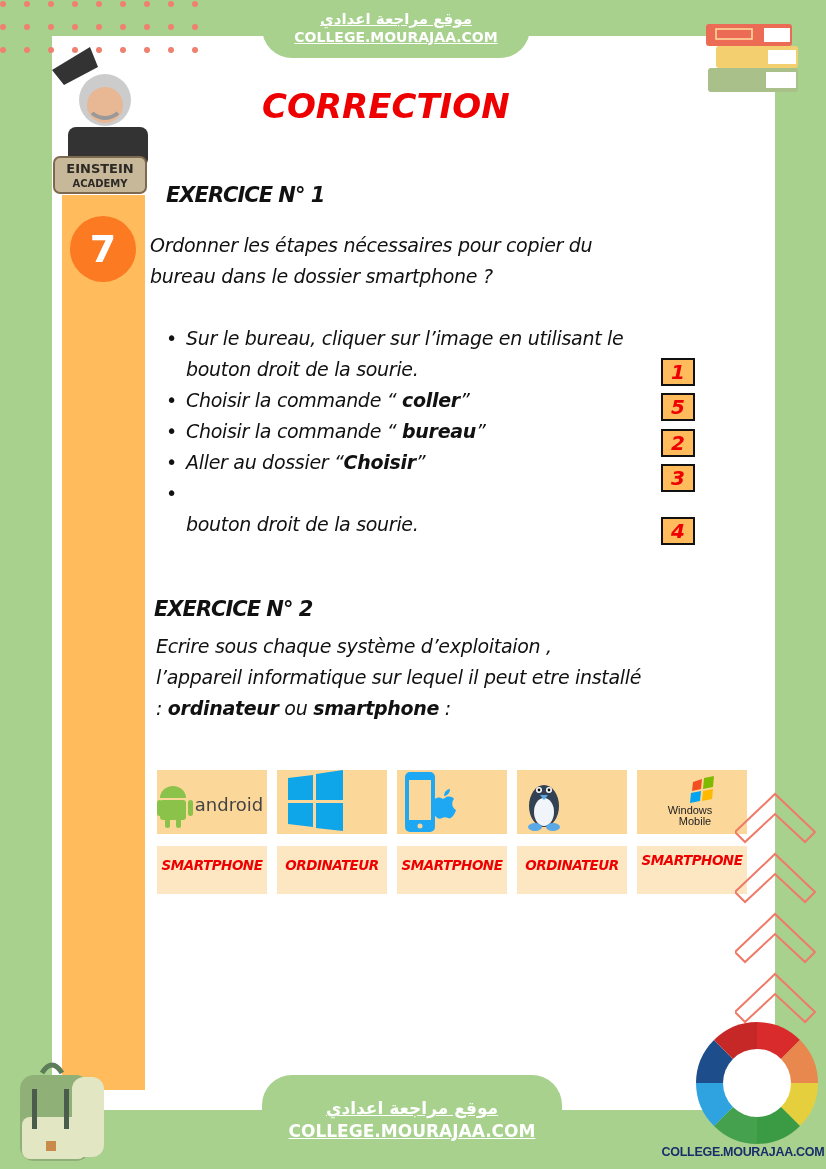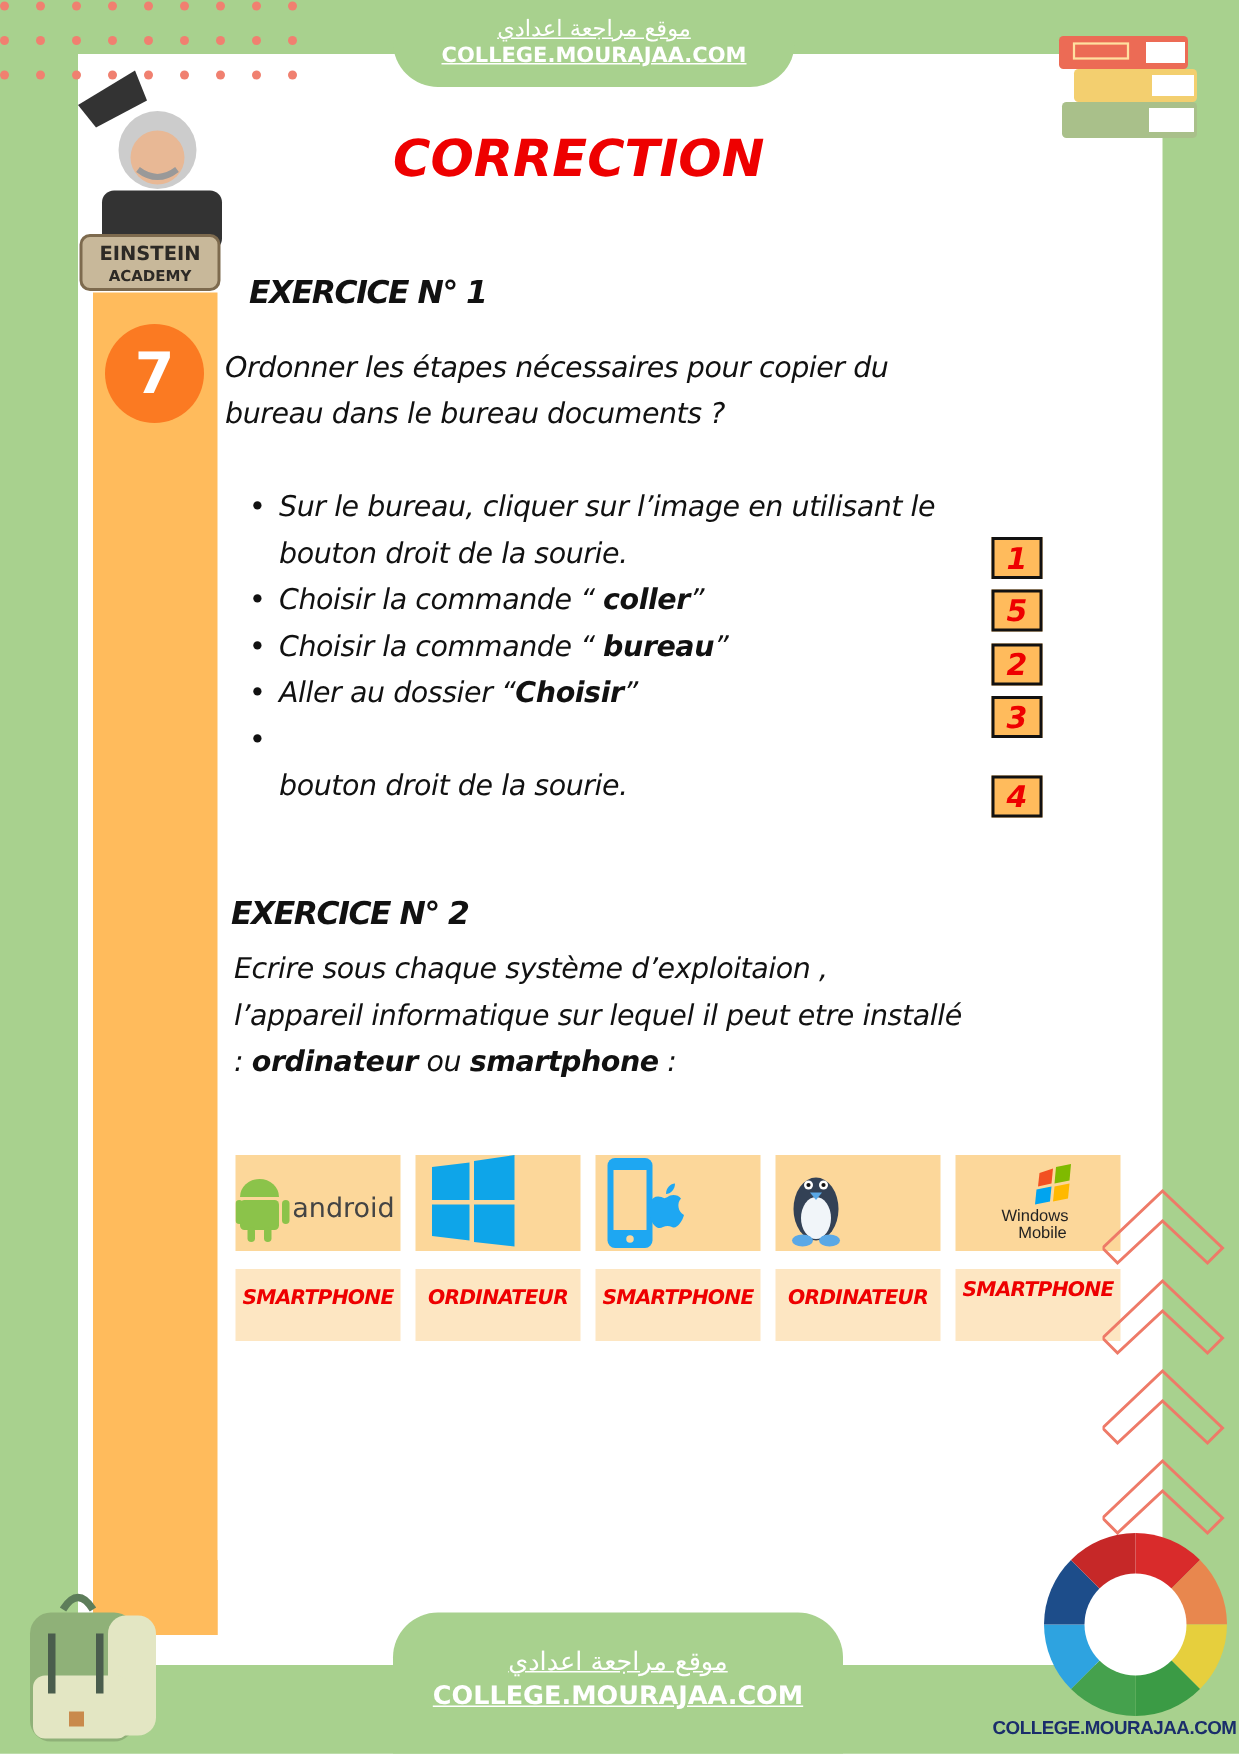--- a/index.html
+++ b/index.html
@@ -1,21 +1,21 @@
 <!DOCTYPE html>
 <html><head>
 <meta charset="utf-8">
 <style>
   html,body{margin:0;padding:0;}
   body{width:826px;height:1169px;position:relative;overflow:hidden;background:#a8d18e;font-family:"Liberation Sans",sans-serif;}
   .panel{position:absolute;left:52px;top:36px;width:723px;height:1075px;background:#ffffff;}
   .dots{position:absolute;left:0;top:0;width:200px;height:52px;}
   .dot{position:absolute;width:6px;height:6px;border-radius:50%;background:#f08070;}
   .top-tab{position:absolute;left:262px;top:0;width:268px;height:58px;background:#a8d18e;border-radius:0 0 30px 30px;text-align:center;color:#fff;}
-  .tab-ar{font-family:"DejaVu Sans",sans-serif;font-size:15px;font-weight:normal;text-decoration:underline;padding-top:10px;line-height:18px;}
+  .tab-ar{font-family:"DejaVu Sans",sans-serif;font-size:15px;font-weight:bold;text-decoration:underline;padding-top:10px;line-height:18px;}
   .tab-url{font-family:"DejaVu Sans",sans-serif;font-size:14px;font-weight:bold;text-decoration:underline;line-height:18px;}
   .bottom-tab{position:absolute;left:262px;top:1075px;width:300px;height:94px;background:#a8d18e;border-radius:30px 30px 0 0;text-align:center;color:#fff;}
   .bottom-tab .tab-ar{padding-top:22px;font-size:17px;line-height:22px;}
   .bottom-tab .tab-url{font-size:17px;line-height:24px;}
   .bottom-band{position:absolute;left:0;top:1110px;width:826px;height:59px;background:#a8d18e;}
   .orange-bar{position:absolute;left:62px;top:195px;width:83px;height:895px;background:#ffbb5c;}
   .orange-square{position:absolute;left:62px;top:1040px;width:83px;height:50px;background:#ffbb5c;}
   .num-badge{position:absolute;left:70px;top:216px;width:66px;height:66px;border-radius:50%;background:#fb7a22;color:#fff;font-weight:bold;font-size:38px;text-align:center;line-height:66px;font-family:"DejaVu Sans",sans-serif;}
   .einstein{position:absolute;left:50px;top:45px;width:100px;height:150px;}
   .title{position:absolute;left:262px;top:86px;width:240px;text-align:center;color:#ee0000;font-weight:bold;font-style:italic;font-size:34px;font-family:"DejaVu Sans",sans-serif;letter-spacing:0px;}
@@ -98,21 +98,21 @@
 </svg>
 
 <div class="title">CORRECTION</div>
 
 <div class="orange-bar"></div>
 <div class="num-badge">7</div>
 
 <div class="ex-title" style="left:166px;top:183px;">EXERCICE N° 1</div>
 <div class="para" style="left:150px;top:230px;width:560px;">
   <div>Ordonner les étapes nécessaires pour copier du</div>
-  <div>bureau  dans le bureau documents ?</div>
+  <div>bureau  dans le dossier smartphone ?</div>
 </div>
 
 <ul class="bullets">
   <li><span> Sur le bureau, cliquer sur l’image en utilisant le</span><br><span>bouton droit de la sourie.</span></li>
   <li><span>Choisir la commande “ </span><b>coller</b><span>”</span></li>
   <li><span>Choisir la commande “ </span><b>bureau</b><span>”</span></li>
   <li><span>Aller au dossier “</span><b>Choisir</b><span>”</span></li>
   <li><br><span>bouton droit de la sourie.</span></li>
 </ul>
 

